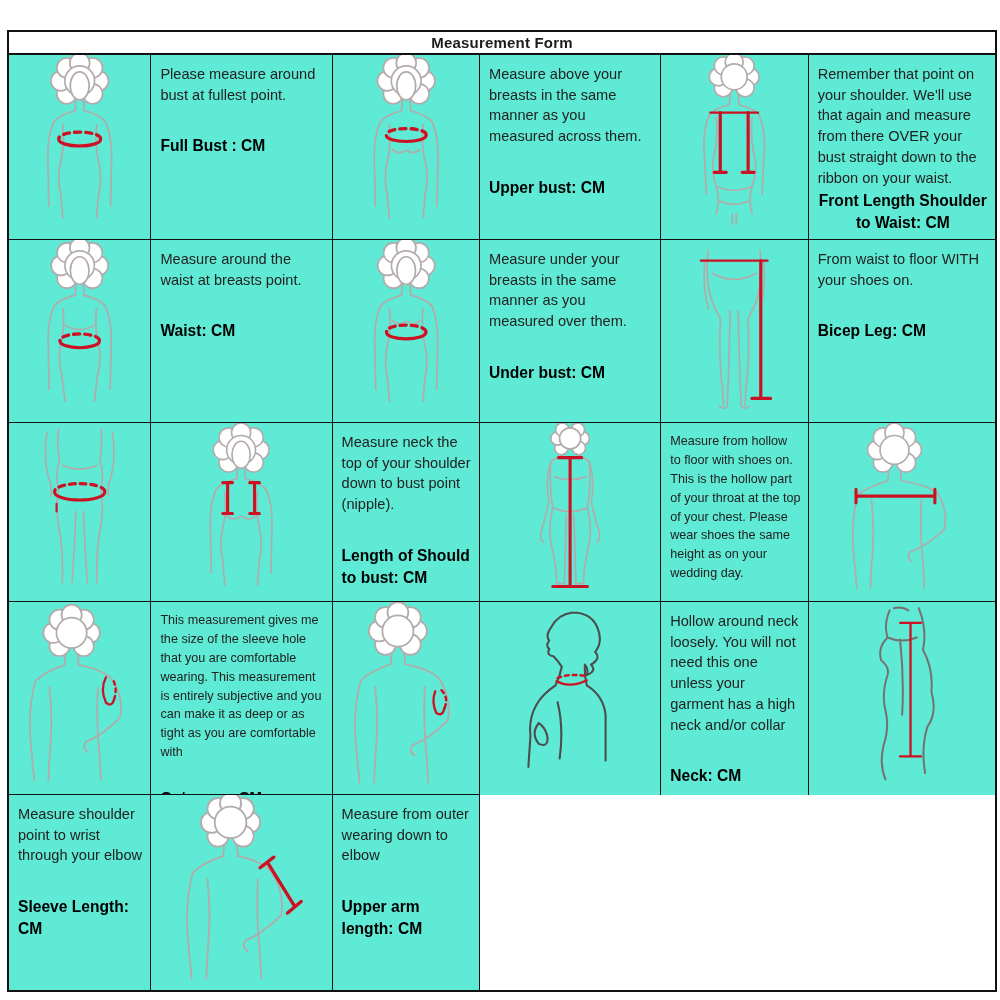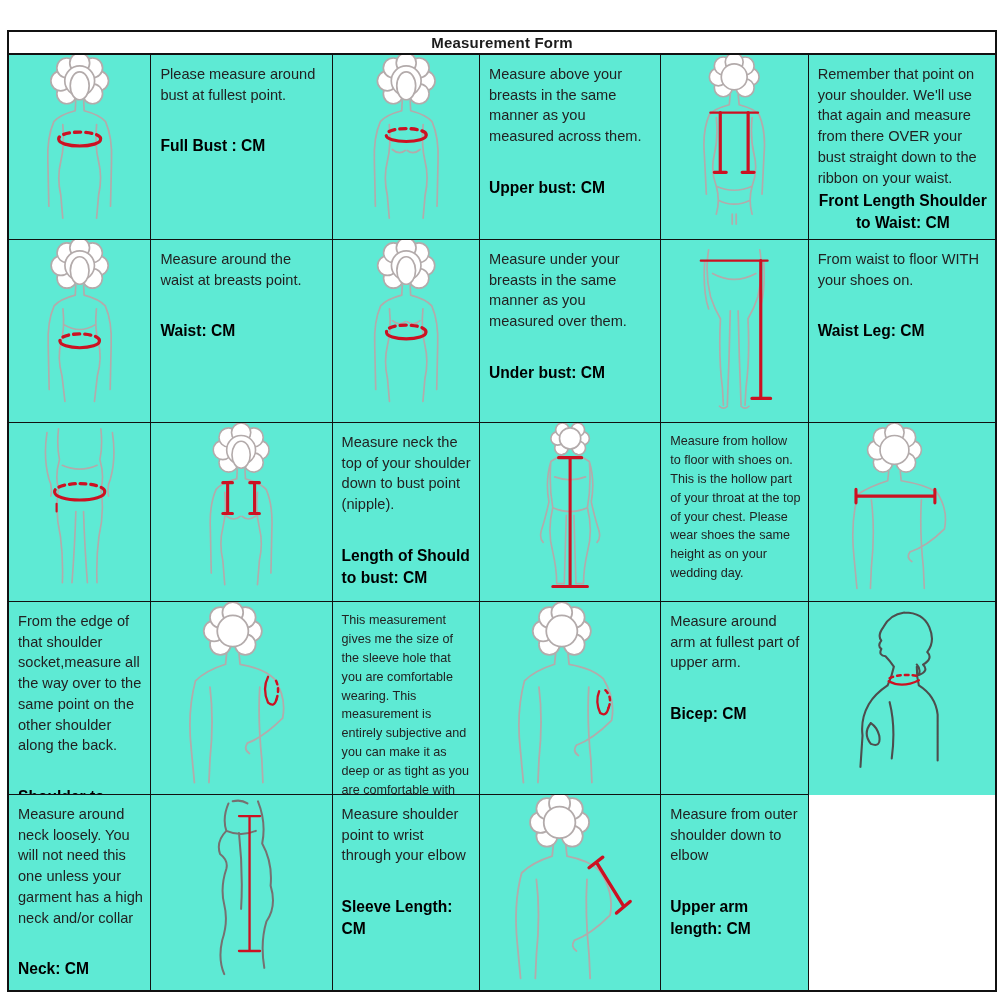--- a/index.html
+++ b/index.html
@@ -154,21 +154,21 @@
 
     <div class="cell fig">
       <svg viewBox="0 0 140 185">
         <path class="b" d="M44,10 Q40,34 46,58 Q50,70 56,80 M96,10 Q100,34 94,58 Q90,70 84,80 M48,34 Q70,46 92,34 M56,80 Q54,120 58,150 L59,168 M66,72 Q65,120 63,168 M84,80 Q86,120 82,150 L81,168 M74,72 Q75,120 77,168 M55,169 Q59,173 63,169 M77,169 Q81,173 85,169 M40,22 Q38,52 44,70 M100,22 Q102,52 96,70"></path>
         <path class="r2" d="M36,21 L104,21"></path>
         <path class="r3" d="M97,21 L97,160 M88,161 L107,161"></path>
       </svg>
     </div>
     <div class="cell txt">
       <div>From waist to floor WITH your shoes on.</div>
-      <div class="lbl">Waist Leg:  CM</div>
+      <div class="lbl">Bicep Leg:  CM</div>
     </div>
 
     <div class="cell fig">
       <svg viewBox="0 0 140 185">
         <path class="b" d="M48,6 Q46,24 49,38 Q44,56 48,68 M92,6 Q94,24 91,38 Q96,56 92,68 M36,10 Q32,36 38,58 Q42,66 40,76 M104,10 Q108,36 102,58 Q98,66 100,76 M48,68 Q44,92 50,118 Q53,140 52,166 M92,68 Q96,92 90,118 Q87,140 88,166 M66,92 Q65,126 62,166 M74,92 Q75,126 78,166 M52,44 Q70,52 88,44"></path>
         <path class="r3" d="M44,72 A26 8 0 0 0 96,72"></path>
         <path class="r3d" d="M96,71 A26 8 0 0 0 44,71"></path>
         <path class="r2" d="M46,84 L46,92"></path>
       </svg>
     </div>
@@ -225,24 +225,20 @@
             <circle cx="44" cy="28" r="10"></circle>
             <circle cx="50" cy="15" r="10"></circle>
             <circle cx="74" cy="15" r="10"></circle>
             <circle cx="62" cy="10" r="10"></circle>
             <circle cx="62" cy="28" r="15"></circle>
           </g>
         <path class="b" d="M56,50 L55,60 M68,50 L69,60 M55,60 Q36,66 24,74 M69,60 Q94,64 106,72 M24,74 Q16,104 20,140 L23,172 M38,80 Q42,112 38,150 L37,172 M106,72 Q118,90 114,110 M114,110 Q96,128 78,134 M90,80 Q88,112 92,150 L93,172 M78,134 Q74,140 80,144"></path>
         <path class="r3" d="M22,76 L104,76 M22,69 L22,83 M104,69 L104,83"></path>
       </svg>
     </div>
-    <div class="cell txt">
-      <div>From the edge of that shoulder socket,measure all the way over to the same point on the other shoulder along the back.</div>
-      <div class="lbl">Shoulder to Shoulder : CM</div>
-    </div>
 
     <div class="cell fig">
       <svg viewBox="0 0 140 185">
         <g class="bf">
             <circle cx="80" cy="28" r="10"></circle>
             <circle cx="74" cy="41" r="10"></circle>
             <circle cx="50" cy="41" r="10"></circle>
             <circle cx="44" cy="28" r="10"></circle>
             <circle cx="50" cy="15" r="10"></circle>
             <circle cx="74" cy="15" r="10"></circle>
@@ -269,34 +265,30 @@
             <circle cx="50" cy="15" r="10"></circle>
             <circle cx="74" cy="15" r="10"></circle>
             <circle cx="62" cy="10" r="10"></circle>
             <circle cx="62" cy="28" r="15"></circle>
           </g>
         <path class="b" d="M56,50 L55,60 M68,50 L69,60 M55,60 Q36,66 26,76 M69,60 Q92,64 102,74 M26,76 Q18,106 22,142 L25,174 M40,82 Q44,114 40,152 L39,174 M102,74 Q114,94 110,114 M110,114 Q92,132 76,138 M88,82 Q86,114 90,152 L91,174 M76,138 Q72,144 78,148"></path>
         <path class="r2" d="M98,86 Q94,96 99,107 Q105,111 107,102"></path>
         <path class="r2d" d="M107,102 Q111,92 104,85"></path>
       </svg>
     </div>
-    <div class="cell txt">
-      <div>Measure around arm at fullest part of upper arm.</div>
-      <div class="lbl">Bicep:  CM</div>
-    </div>
 
     <div class="cell fig">
       <svg viewBox="0 0 140 185">
         <path class="bd" d="M72,10 Q58,12 52,24 Q46,32 50,37 Q46,42 50,45 Q47,51 54,52 Q58,56 62,62 M72,10 Q90,10 96,24 Q102,38 94,48 Q100,54 90,60 Q96,66 86,70 Q88,64 84,60 M62,62 Q60,72 56,80 M84,62 Q84,72 86,80 M56,80 Q44,88 38,98 Q30,112 32,128 L30,158 M40,116 Q32,126 40,136 Q50,140 48,128 Q46,120 40,116 M86,80 Q102,90 104,108 L104,152 M58,96 Q64,120 60,150"></path>
         <path class="r2" d="M57,76 Q70,83 86,75"></path>
         <path class="r2d" d="M58,73 Q70,68 85,71"></path>
       </svg>
     </div>
     <div class="cell txt">
-      <div>Measure around neck loosely. You will not need this one unless your garment has a high neck and/or collar</div>
+      <div>Hollow around neck loosely. You will not need this one unless your garment has a high neck and/or collar</div>
       <div class="lbl">Neck:  CM</div>
     </div>
 
     <div class="cell fig">
       <svg viewBox="0 0 140 185">
         <path class="bm" d="M62,6 Q70,4 76,8 M58,8 Q52,22 56,34 Q46,44 50,56 Q58,62 56,70 Q50,88 54,104 Q58,120 52,138 Q48,156 54,170 M86,6 Q94,26 90,46 Q100,64 98,86 Q104,106 94,120 Q88,140 92,164 M68,36 Q72,74 70,108 M56,34 Q70,40 84,34"></path>
         <path class="r2" d="M78,20 L78,148 M68,20 L88,20 M68,148 L88,148"></path>
       </svg>
     </div>
     <div class="cell txt">
@@ -314,18 +306,18 @@
             <circle cx="48" cy="13" r="10"></circle>
             <circle cx="72" cy="13" r="10"></circle>
             <circle cx="60" cy="8" r="10"></circle>
             <circle cx="60" cy="26" r="15"></circle>
           </g>
         <path class="b" d="M54,48 L53,58 M66,48 L67,58 M53,58 Q34,64 24,74 M67,58 Q88,62 98,72 M24,74 Q16,104 20,142 L23,174 M38,80 Q42,112 38,152 L37,174 M98,72 Q112,92 108,114 M108,114 Q90,132 74,138 M86,80 Q84,112 88,152 L89,174 M74,138 Q70,144 76,148"></path>
         <path class="r3" d="M95,64 L121,106 M88,69 L101,59 M114,112 L127,101"></path>
       </svg>
     </div>
     <div class="cell txt">
-      <div>Measure from outer shoulder down to elbow</div>
+      <div>Measure from outer wearing down to elbow</div>
       <div class="lbl">Upper arm length:  CM</div>
     </div>
 
   </div>
 </div>
 
 </body></html>

